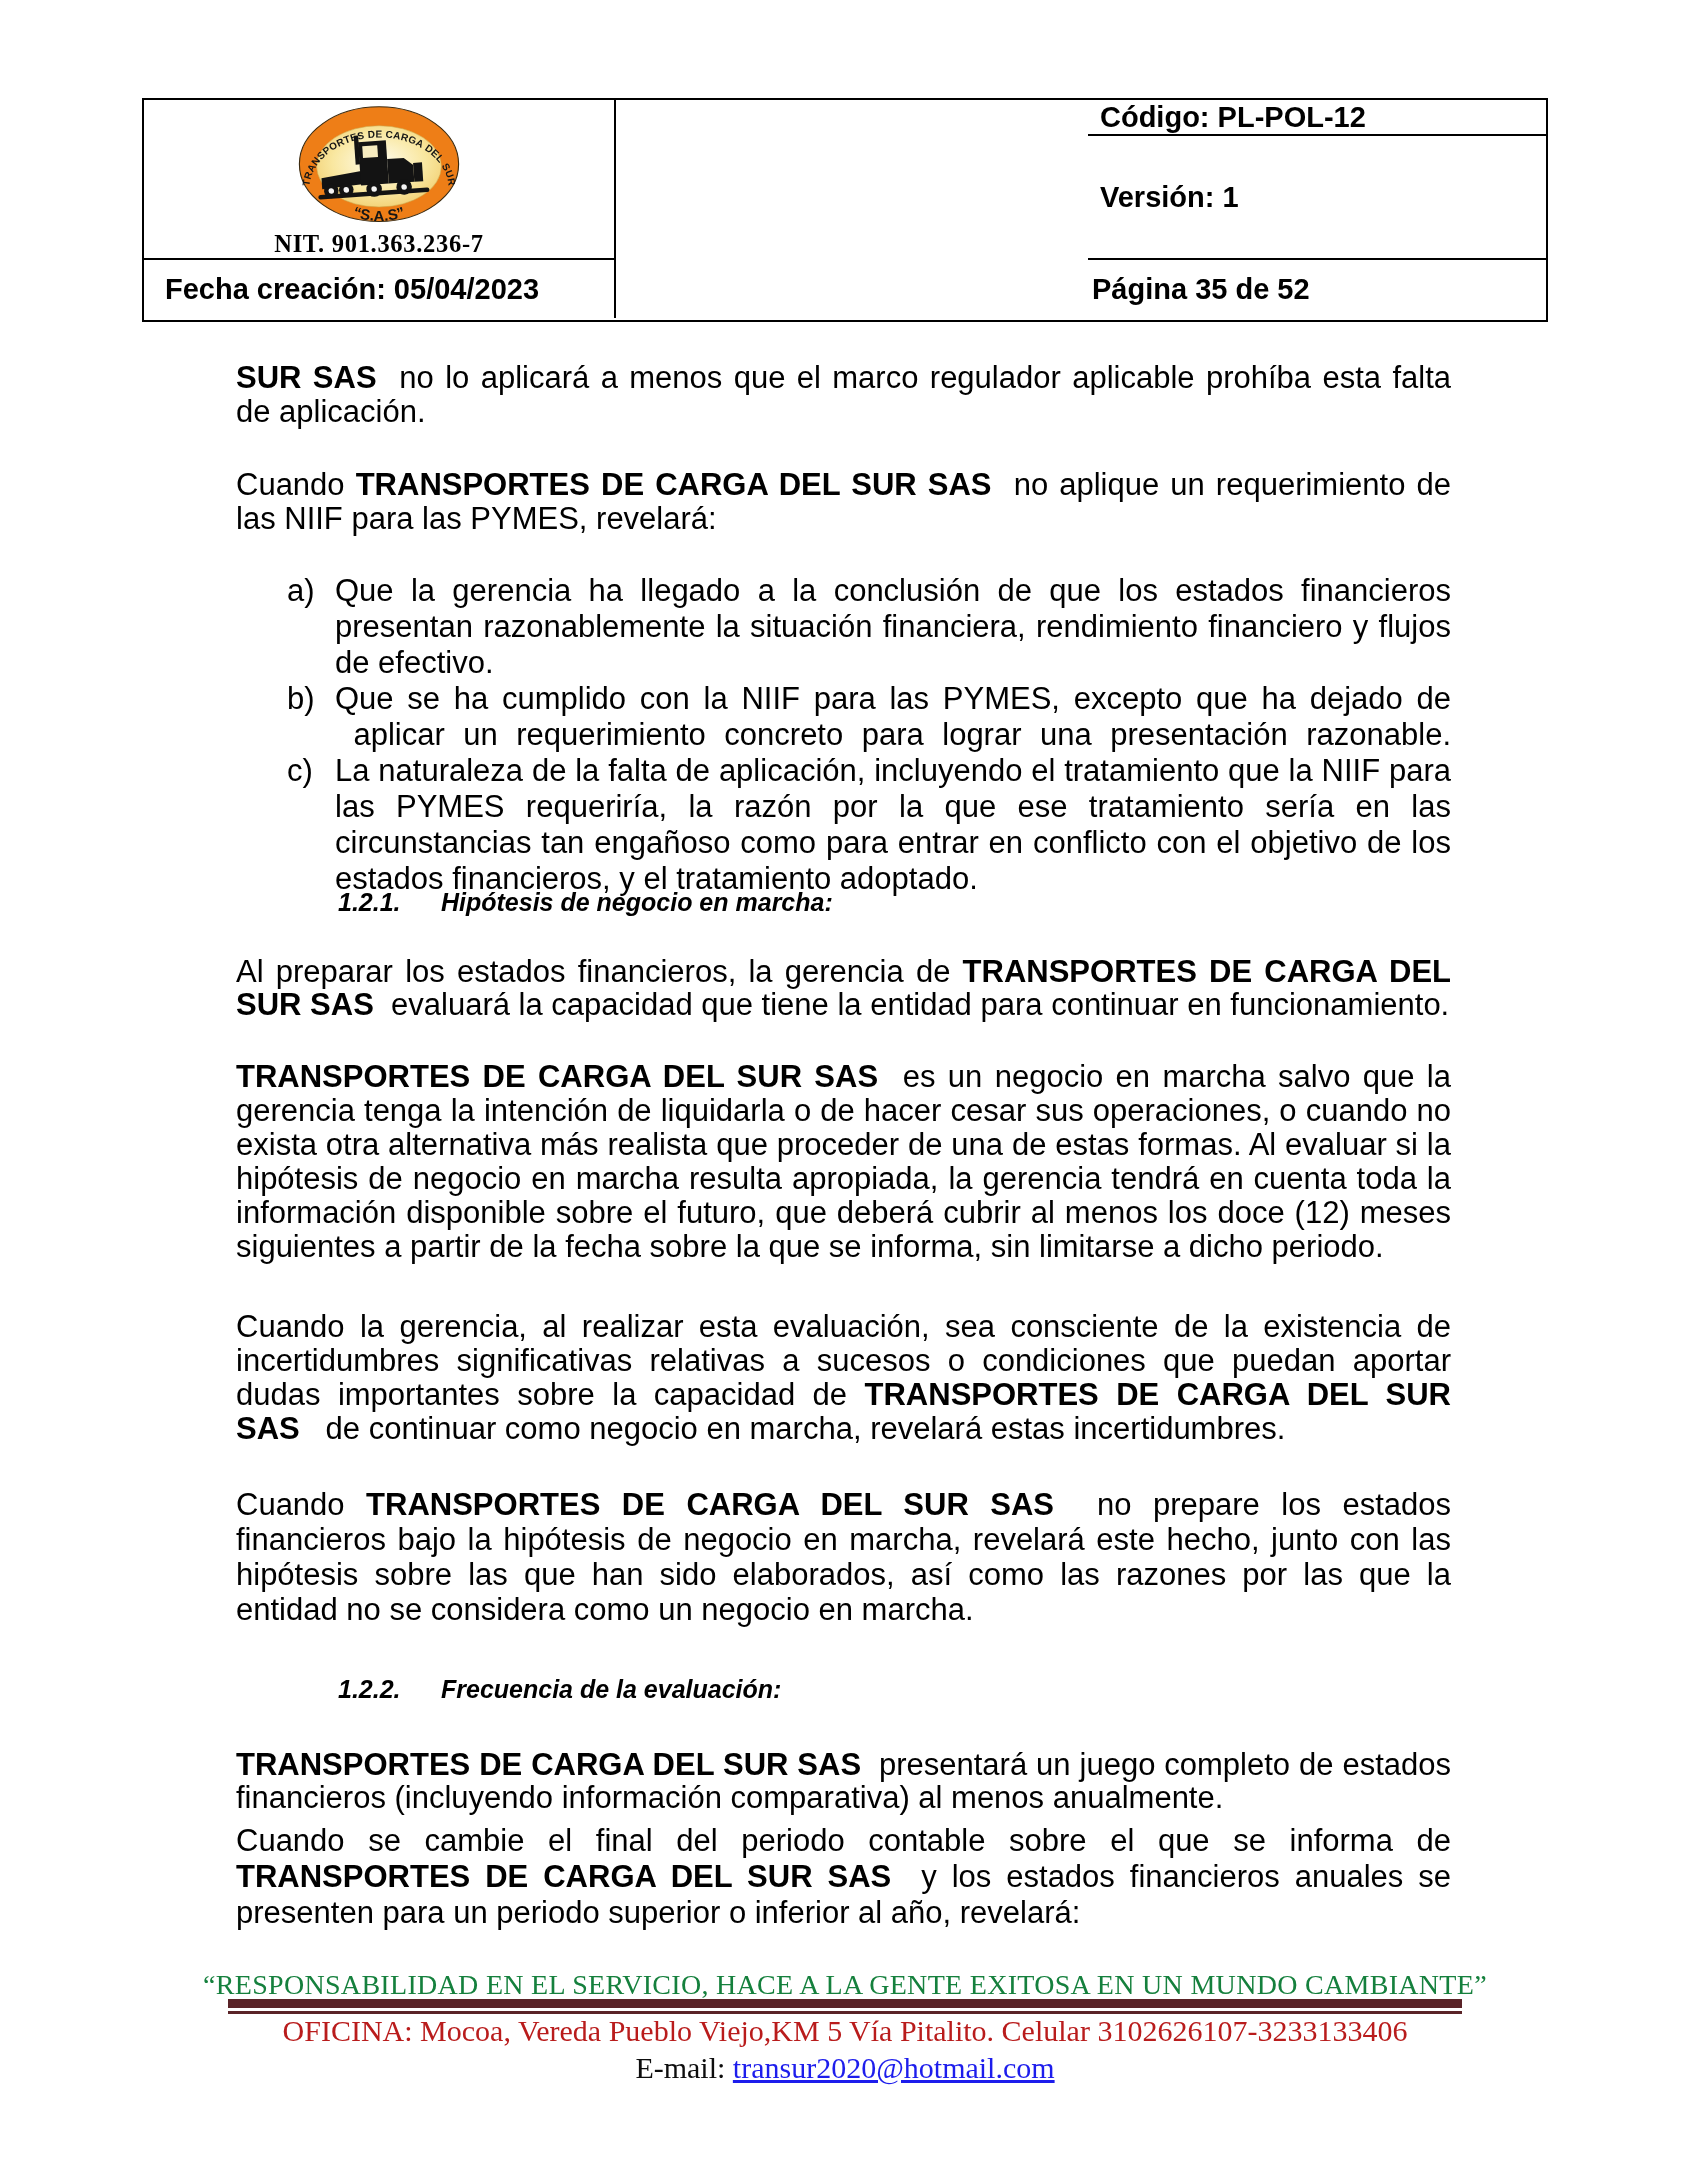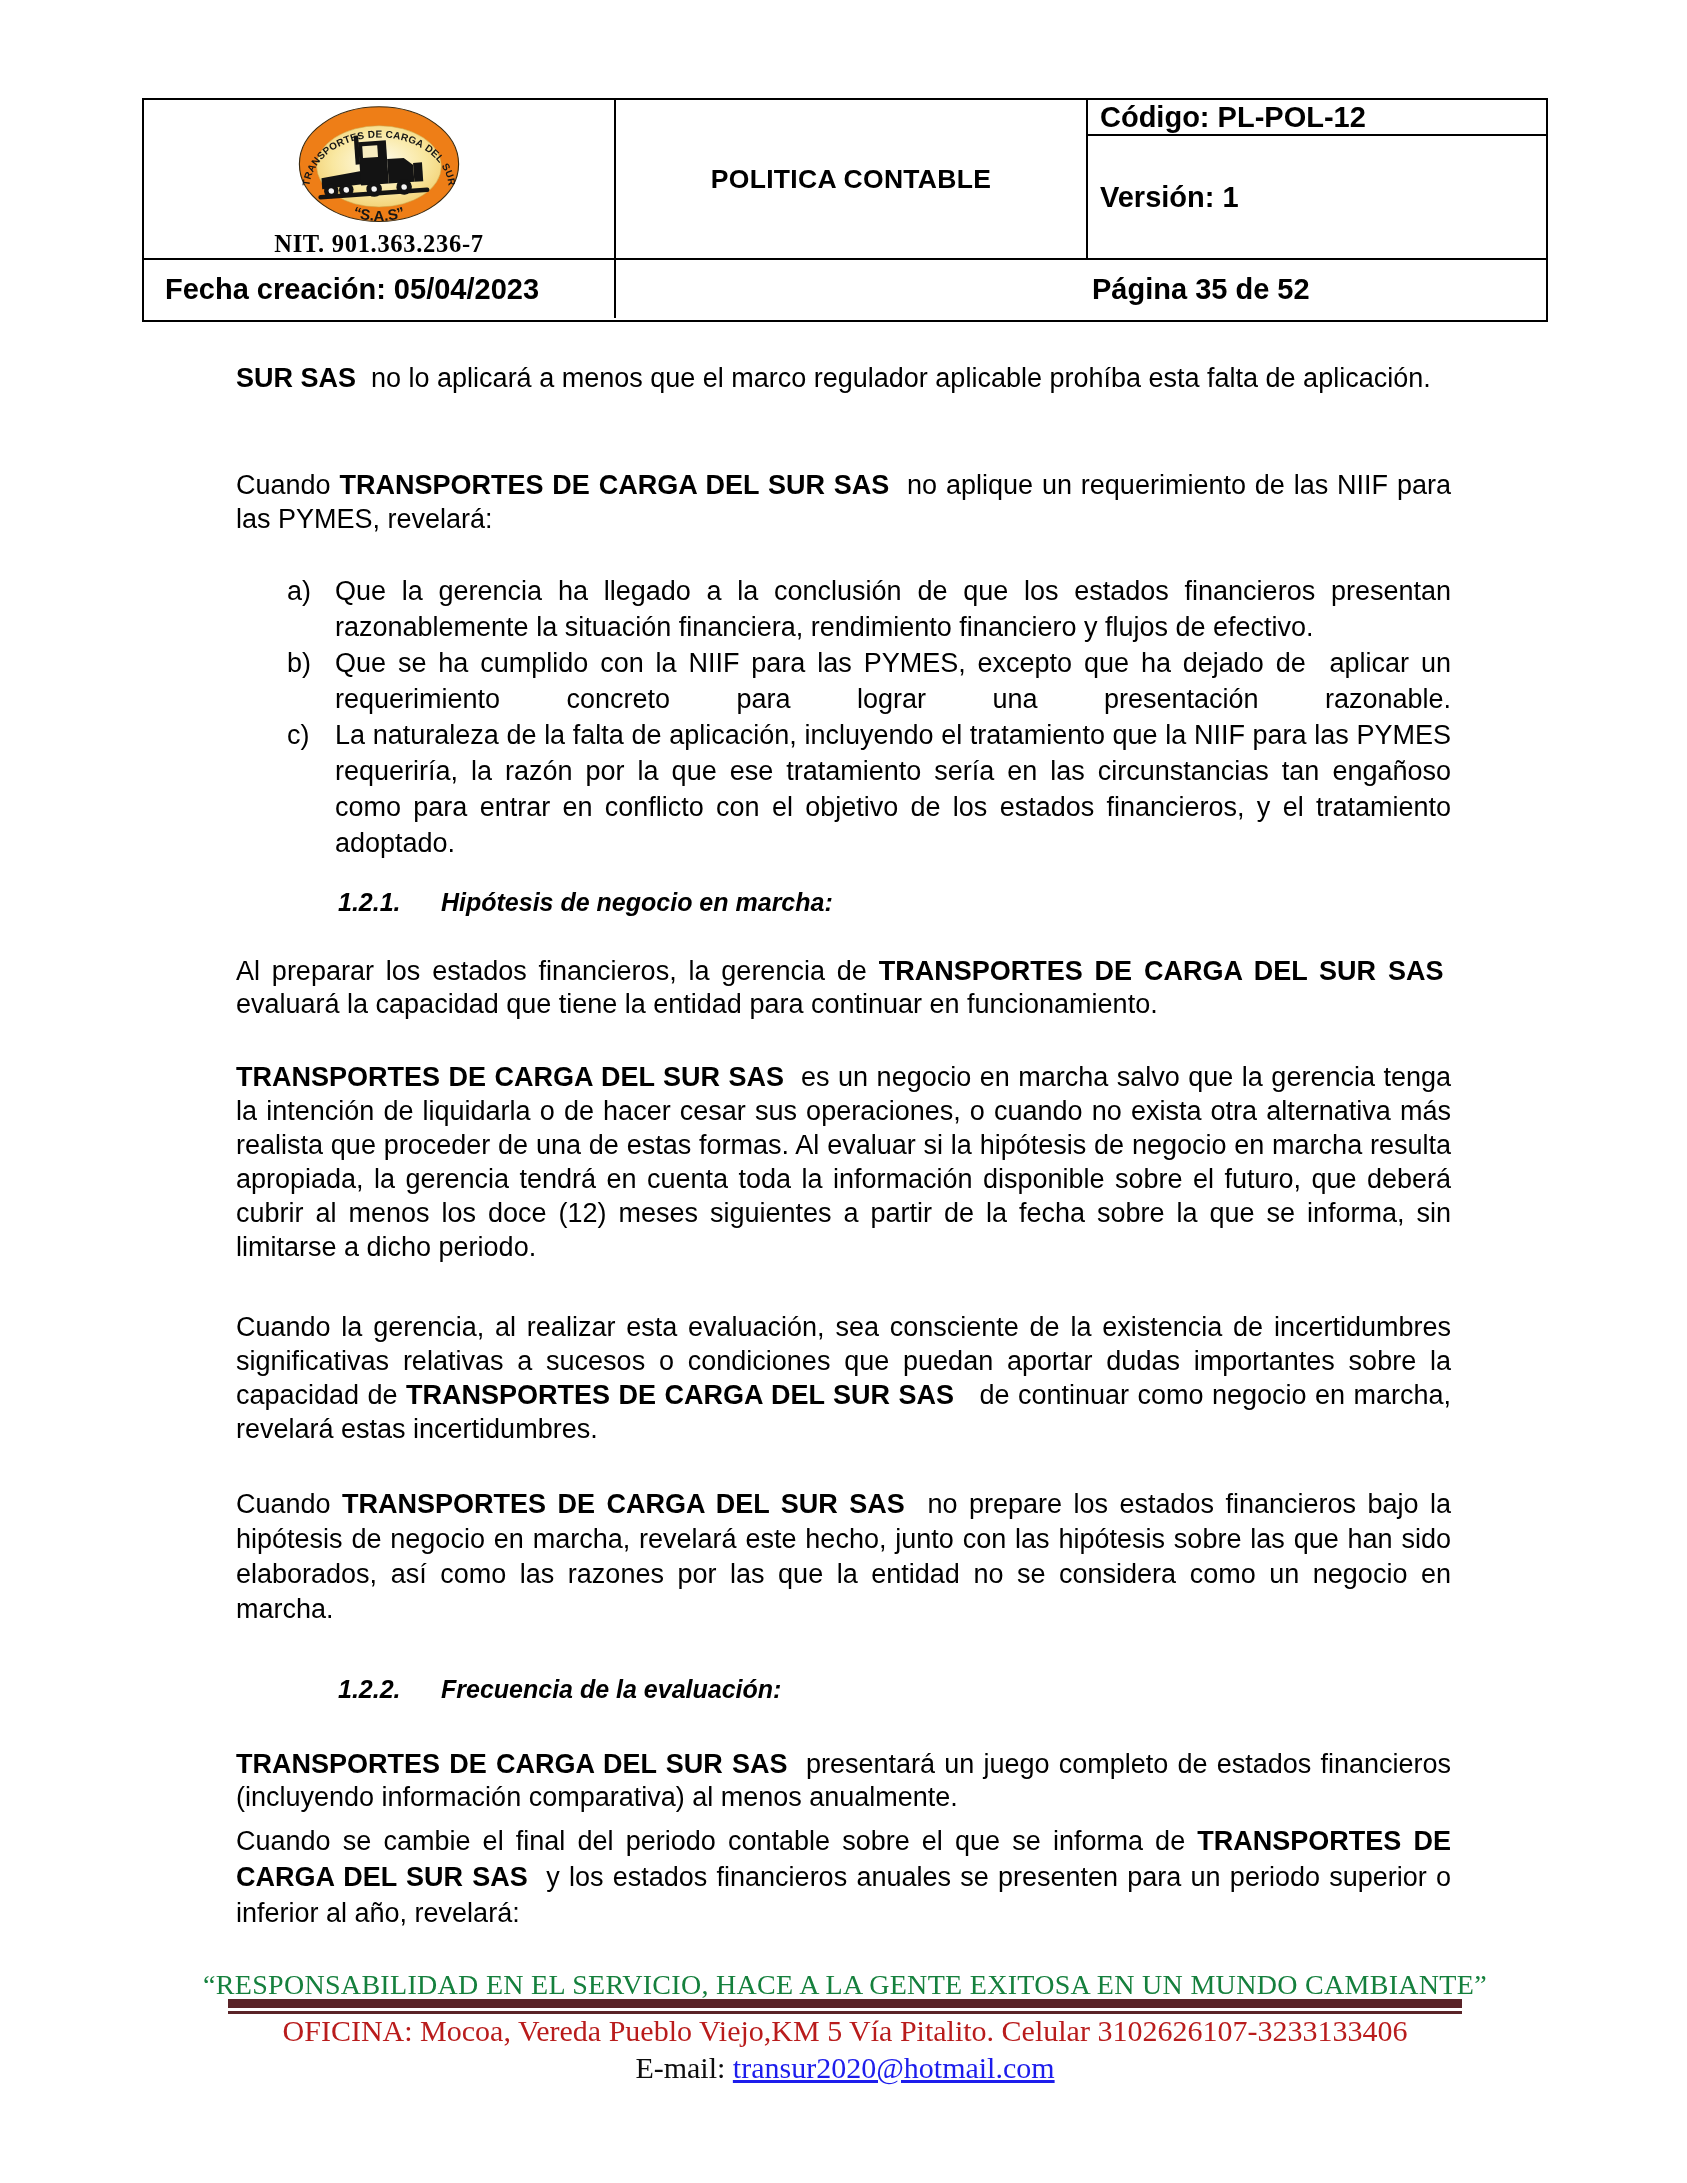--- a/index.html
+++ b/index.html
@@ -18,21 +18,21 @@
   .c-code{grid-row:1;grid-column:3;border-bottom:2.6px solid #000;display:flex;align-items:center;padding-left:12px;}
   .c-version{grid-row:2;grid-column:3;border-bottom:2.6px solid #000;display:flex;align-items:center;padding-left:12px;}
   .c-created{grid-row:3;grid-column:1;border-right:2.6px solid #000;display:flex;align-items:center;padding-left:21px;}
   .c-updated{grid-row:3;grid-column:2;border-right:2.6px solid #000;display:flex;align-items:center;padding-left:10.6px;}
   .c-page{grid-row:3;grid-column:3;display:flex;align-items:center;padding-left:4px;}
   .hdr-bold{font-weight:bold;font-size:29px;}
   .doc-title{font-weight:bold;font-size:26.5px;letter-spacing:0.3px;}
   .nit{font-family:"Liberation Serif",serif;font-weight:bold;font-size:24.5px;letter-spacing:0.7px;margin-top:1.3px;}
 
   
-  .blk{position:absolute;left:236px;width:1215px;font-size:27px;text-align:justify;}
+  .blk{position:absolute;left:236px;width:1215px;font-size:31px;text-align:justify;}
   .lh51{line-height:34px;} .lh52{line-height:34px;} .lh50{line-height:33px;}
   .lh53{line-height:35px;} .lh55{line-height:36px;}
   .blk b{font-weight:bold;}
   .olist .li{position:relative;padding-left:99px;line-height:36px;text-align:justify;}
   .olist .li .mk{position:absolute;left:51px;top:0;}
   .just-last{text-align-last:justify;}
   .shead{position:absolute;left:236px;width:1215px;font-size:25px;font-weight:bold;font-style:italic;}
   .shead .num{display:inline-block;width:103px;margin-left:102px;}
 
   
@@ -85,23 +85,20 @@
           <textPath href="#arcT" startOffset="50%" text-anchor="middle">TRANSPORTES DE CARGA DEL SUR</textPath>
         </text>
         <path id="arcB" d="M 84 194 A 110 80 0 0 0 216 194" fill="none"></path>
         <text font-family="Liberation Sans, sans-serif" font-size="27" font-weight="bold" fill="#151515">
           <textPath href="#arcB" startOffset="50%" text-anchor="middle">“S.A.S”</textPath>
         </text>
       </svg>
       <div class="nit">NIT. 901.363.236-7</div>
     </div>
 
-    <div class="cell c-title">
-      <span class="doc-title">POLITICA CONTABLE</span>
-    </div>
 
     <div class="cell c-code">
       <span class="hdr-bold">Código: PL-POL-12</span>
     </div>
     <div class="cell c-version">
       <span class="hdr-bold">Versión: 1</span>
     </div>
     <div class="cell c-created">
       <span class="hdr-bold">Fecha creación: 05/04/2023</span>
     </div>

